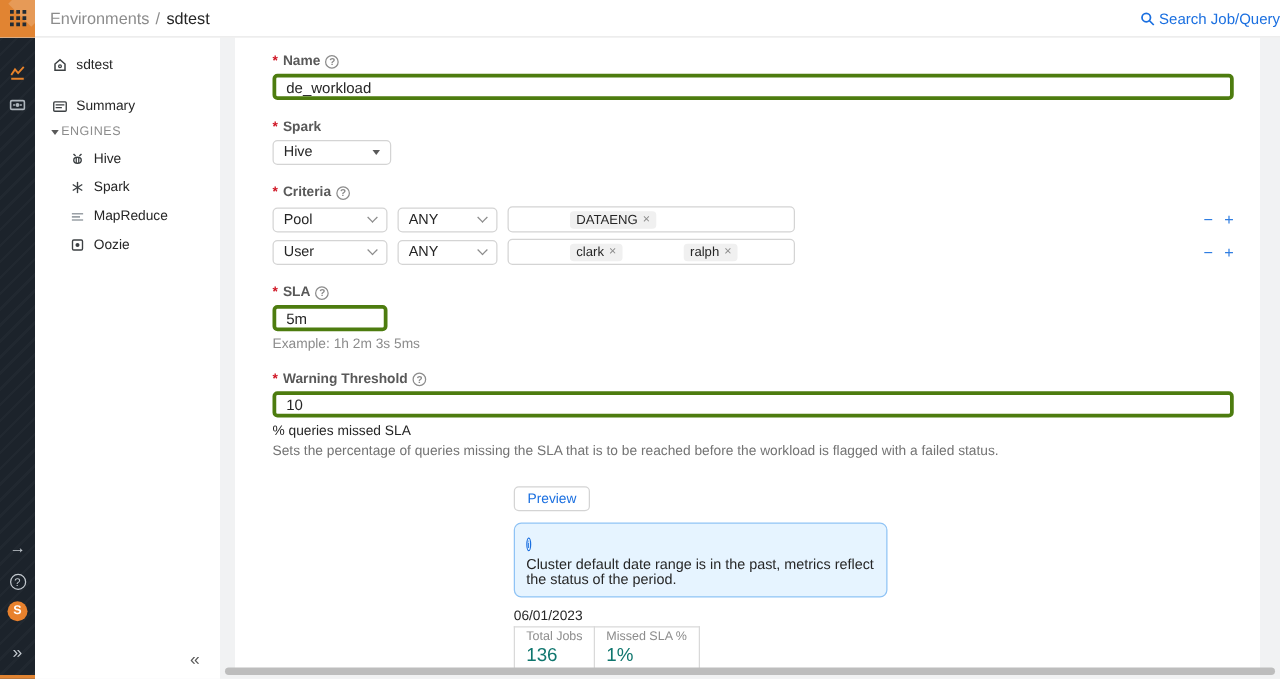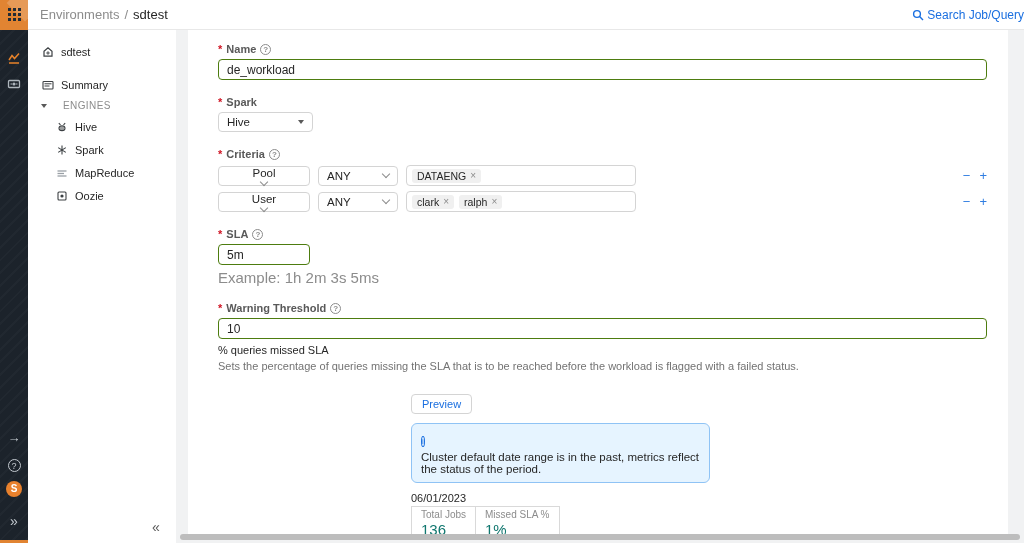--- a/index.html
+++ b/index.html
@@ -26,50 +26,50 @@
   .rail-arrow { font-size:13px; color:#c3c9cf; }
   .circle-q { width:13px; height:13px; border:1px solid #c3c9cf; border-radius:50%; font-size:9px; line-height:12px; text-align:center; color:#c3c9cf; }
   .avatar-s { width:16px; height:16px; border-radius:50%; background:#e8812d; color:#fff; font-size:10px; font-weight:bold; line-height:16px; text-align:center; cursor:pointer; }
   .rail-chev { font-size:14px; color:#c3c9cf; margin-top:8px; }
 
   
   .sidebar { position:absolute; top:30px; left:28px; bottom:0; width:148px; background:#fff; padding-top:10px; z-index:3; }
   .side-item { display:flex; align-items:center; gap:7px; padding:5px 0 5px 13px; font-size:11px; color:#262626; cursor:pointer; }
   .s-icon { width:13px; height:13px; display:inline-flex; align-items:center; justify-content:center; color:#3c4043; flex:0 0 13px; font-size:11px; }
   .side-sec { margin-top:10px; margin-bottom:2px; }
-  .side-header { display:flex; align-items:center; gap:16px; padding:4px 0 4px 13px; font-size:10px; letter-spacing:.4px; color:#8c8c8c; cursor:pointer; }
+  .side-header { display:flex; align-items:center; gap:2px; padding:4px 0 4px 13px; font-size:10px; letter-spacing:.4px; color:#8c8c8c; cursor:pointer; }
   .caret-down { width:0; height:0; border-left:3.5px solid transparent; border-right:3.5px solid transparent; border-top:4px solid #595959; }
   .engine-item { padding-left:27px; }
   .collapse-btn { position:absolute; bottom:8px; left:124px; font-size:14px; color:#595959; cursor:pointer; }
 
   
   .card { position:absolute; top:30px; left:188px; width:820px; bottom:8px; background:#fff; overflow:hidden; }
   .form { padding:13px 21px 0 30px; }
   .f-label { display:flex; align-items:center; gap:4px; font-size:11px; color:#595959;font-weight:bold; }
   .req::before { content:"* "; color:#cf1322; margin-right:1px; }
   .help-ico { width:11px; height:11px; border:1px solid #8c8c8c; border-radius:50%; font-size:8px; line-height:10px; text-align:center; color:#8c8c8c; cursor:pointer; }
-  .t-input { display:block; width:100%; height:21px; border:1px solid #4d7c0f; border-radius:4px; padding:0 8px; font-size:12px; color:#262626; font-family:"Liberation Sans",sans-serif; margin-top:4px; outline:none; }
+  .t-input { display:block; width:100%; height:21px; border:3px solid #4d7c0f; border-radius:4px; padding:0 8px; font-size:12px; color:#262626; font-family:"Liberation Sans",sans-serif; margin-top:4px; outline:none; }
   .t-input.sm { width:92px; }
   .mt-sec { margin-top:16px; }
 
   .select { height:20px; border:1px solid #d4d4d4; border-radius:4px; background:#fff; display:flex; align-items:center; padding:0 8px; font-size:11.5px; color:#262626; cursor:pointer; }
   .select .sel-val { flex:1; }
   .tri { width:0; height:0; border-left:3.5px solid transparent; border-right:3.5px solid transparent; border-top:4px solid #595959; }
   .chev { width:6px; height:6px; border-right:1.3px solid #8c8c8c; border-bottom:1.3px solid #8c8c8c; transform:rotate(45deg); margin-top:-3px; }
 
   .crit-row { display:flex; align-items:center; gap:8px; margin-top:5px; }
-  .crit-field { width:92px;flex-direction:column; }
+  .crit-field { width:92px; }
   .crit-op { width:80px; }
   .tag-input { width:230px; height:21px; border:1px solid #d4d4d4; border-radius:4px; display:flex; align-items:center; gap:5px; padding:0 5px; cursor:text; }
-  .tag { background:#f0f0f0; border-radius:3px; font-size:10.5px; color:#262626; padding:1px 5px; display:flex; align-items:center; gap:4px; white-space:nowrap; }
+  .tag { background:#f0f0f0; border-radius:3px; font-size:10.5px; color:#262626; padding:1px 5px; display:flex; align-items:center; gap:4px; white-space:nowrap;margin-left:44px; }
   .tag .x { color:#8c8c8c; font-size:10px; cursor:pointer; }
   .row-actions { margin-left:auto; display:flex; gap:9px; }
   .row-actions span { color:#2f7de1; font-size:13px; line-height:13px; cursor:pointer; }
 
-  .hint { font-size:15px; color:#8c8c8c; margin-top:4px; }
+  .hint { font-size:11px; color:#8c8c8c; margin-top:4px; }
   .unit { font-size:11px; color:#262626; margin-top:5px; }
   .desc { font-size:11px; color:#737373; margin-top:4px; }
 
   .preview-col { margin-left:193px; margin-top:22px; }
   .btn { display:inline-block; border-radius:4px; font-size:11px; padding:3px 10px; cursor:pointer; font-family:"Liberation Sans",sans-serif; }
   .btn-ghost { background:#fff; border:1px solid #d4d4d4; color:#1a6fe0; }
 
   .alert { margin-top:9px; width:299px; background:#e6f4ff; border:1px solid #8fc3f5; border-radius:6px; padding:6px 9px 7px; }
   .alert-ico { width:12px; height:12px; border:1px solid #1a6fe0; border-radius:50%; color:#1a6fe0; font-size:8px; line-height:11px; text-align:center; font-style:normal; }
   .alert-text { font-size:11.5px; color:#262626; margin-top:3px; }

